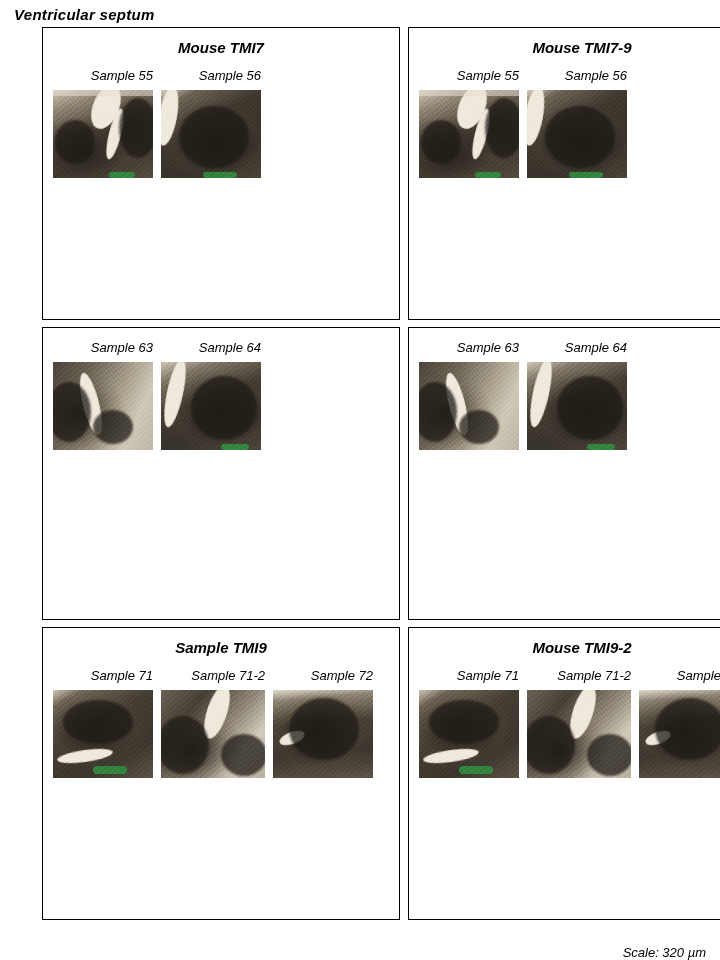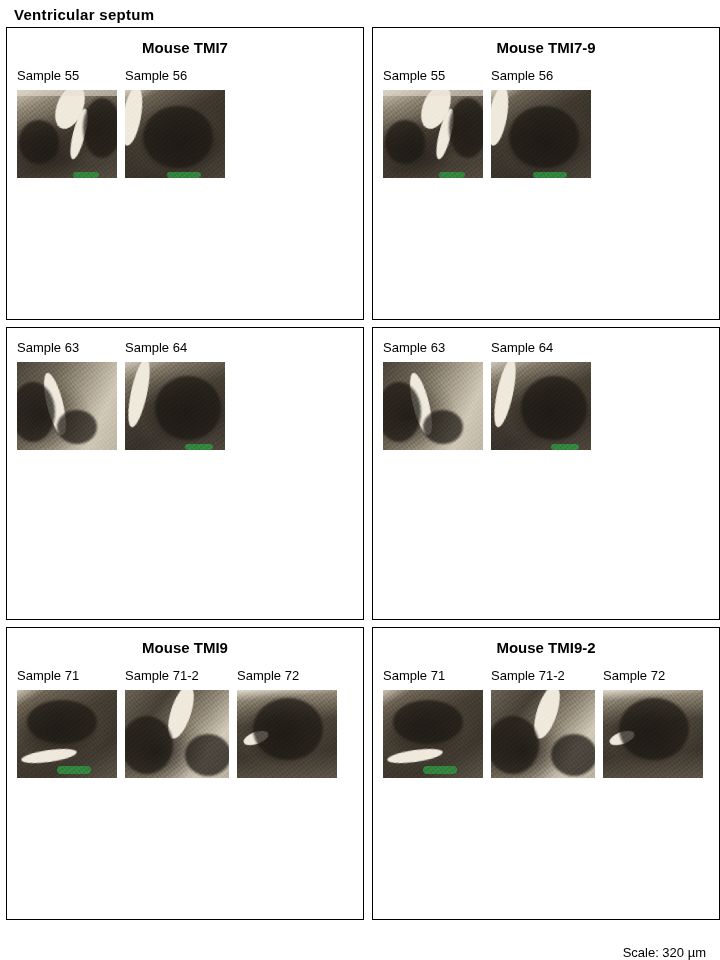--- a/index.html
+++ b/index.html
@@ -14,32 +14,34 @@
     color: #000000;
     position: relative;
     overflow: hidden;
   }
   .page {
     width: 720px;
     height: 960px;
     box-sizing: border-box;
     padding: 0 8px 12px 6px;
     position: relative;
+    font-style: italic;
   }
   .page-title {
     font-size: 15px;
     font-weight: bold;
     letter-spacing: 0.3px;
     padding: 6px 0 4px 8px;
   }
   .grid {
     display: grid;
     grid-template-columns: 358px 348px;
     column-gap: 8px;
     row-gap: 7px;
+    margin-left: 36px;
   }
   .panel {
     border: 1px solid #000000;
     box-sizing: border-box;
     height: 293px;
     position: relative;
     background: #ffffff;
   }
   .panel-title {
     text-align: center;
@@ -50,21 +52,21 @@
   .samples {
     display: flex;
     flex-direction: row;
     margin-top: 12px;
     padding-left: 10px;
     gap: 8px;
   }
   .sample {
     display: flex;
     flex-direction: column;
-    align-items: flex-start;
+    align-items: flex-end;
   }
   .sample-label {
     font-size: 13px;
     margin-bottom: 7px;
     white-space: nowrap;
   }
   .thumb {
     width: 100px;
     height: 88px;
     position: relative;
@@ -265,21 +267,21 @@
               <div class="t-dark" style="left:30px; top:14px; width:66px; height:64px;"></div>
               <div class="t-green" style="left:60px; top:82px; width:28px; height:6px; border-radius:3px;"></div>
               <div class="t-grain"></div>
             </div>
           </div>
         </div>
       </div>
     </div>
 
     <div class="panel">
-      <div class="panel-title">Mouse TMI9</div>
+      <div class="panel-title">Sample TMI9</div>
       <div class="samples">
         <div class="sample">
           <div class="sample-label">Sample 71</div>
           <div class="thumb">
             <div class="tissue">
               <div class="t-base" style="background:
                 radial-gradient(ellipse 70% 55% at 40% 45%, rgba(38,32,26,0.88), rgba(80,70,58,0.25) 62%, rgba(150,140,125,0) 82%),
                 linear-gradient(150deg, #cfc6b6 0%, #6e6556 12%, #433c31 40%, #3a342c 72%, #5a5245 100%);"></div>
               <div class="t-void" style="left:4px; top:60px; width:56px; height:12px; transform:rotate(-8deg);"></div>
               <div class="t-dark" style="left:10px; top:10px; width:70px; height:44px;"></div>

